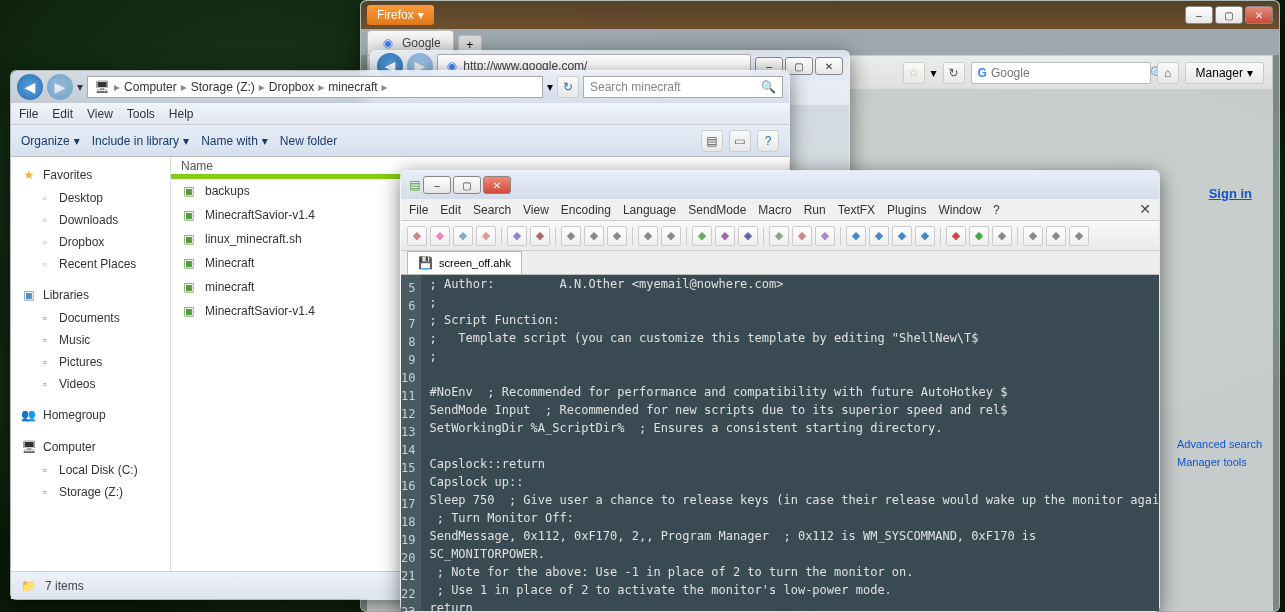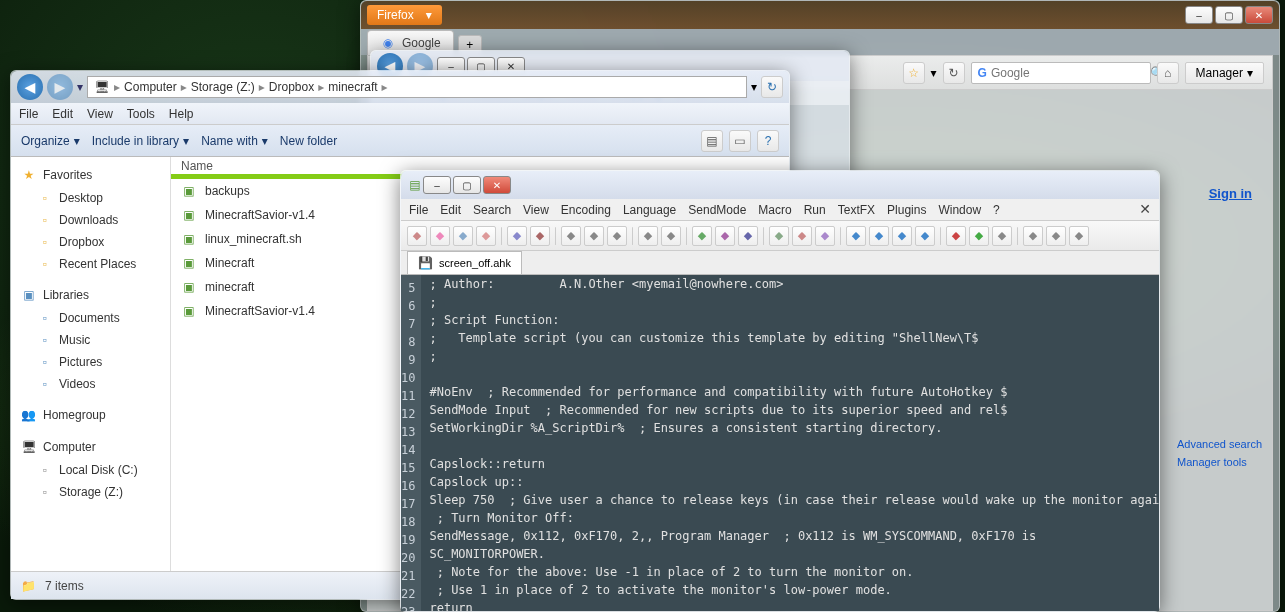--- a/index.html
+++ b/index.html
@@ -10,21 +10,21 @@
 .window { position: absolute; background: rgba(220,230,240,0.55); border: 1px solid rgba(255,255,255,0.4); border-radius: 6px; box-shadow: 0 4px 20px rgba(0,0,0,0.5); backdrop-filter: blur(2px); }
 .titlebar { height: 28px; display: flex; align-items: center; padding: 0 6px; background: linear-gradient(#dde6f0cc, #c8d4e4cc); border-radius: 6px 6px 0 0; font-size: 12px; color: #333; }
 .titlebar .title { flex: 1; white-space: nowrap; overflow: hidden; }
 .window-controls { display: flex; gap: 2px; }
 .wbtn { width: 28px; height: 18px; border: 1px solid #888; border-radius: 3px; background: linear-gradient(#fdfdfd,#e6e6e6); display:flex; align-items:center; justify-content:center; font-size:10px; color:#333; }
 .wbtn.close { background: linear-gradient(#e98a7a,#c94a3a); color:#fff; }
 
 
 .ff { left: 360px; top: 0; width: 920px; height: 612px; z-index: 1; }
 .ff-top { height: 28px; background: linear-gradient(#4a3010cc, #6a4018cc); display:flex; align-items:center; padding:0 6px; border-radius:6px 6px 0 0; }
-.ff-btn { background: linear-gradient(#ff9a3a,#e07818); color:#fff; padding:3px 10px; border-radius:3px; font-size:12px; display:flex; align-items:center; gap:12px;}
+.ff-btn { background: linear-gradient(#ff9a3a,#e07818); color:#fff; padding:3px 10px; border-radius:3px; font-size:12px; display:flex; align-items:center; gap:4px;}
 .ff .window-controls { margin-left:auto; }
 .ff-tabs { height: 26px; background: rgba(180,190,200,0.6); display:flex; align-items:flex-end; padding: 0 6px;}
 .ff-tab { background: linear-gradient(#f8f8f8,#e8e8e8); border:1px solid #bbb; border-bottom:none; border-radius:4px 4px 0 0; padding:4px 12px; font-size:12px; color:#444; display:flex; align-items:center; gap:6px; margin-right:4px;}
 .ff-newtab { width:24px; height:20px; background:#ddd; border:1px solid #bbb; border-radius:3px; display:flex;align-items:center;justify-content:center;}
 .ff-content { position:absolute; top:54px; bottom:0; left:6px; right:6px; background: rgba(248,248,248,0.6); border:1px solid #ccc; }
 .ff-toolbar { height: 34px; background: linear-gradient(#f4f4f4cc,#e4e4e4cc); border-bottom:1px solid #ccc; display:flex; align-items:center; padding:0 8px; gap:6px;}
 .ff-search { width:180px; display:flex; align-items:center; gap:4px; background:#fff; border:1px solid #bbb; border-radius:2px; padding:2px 6px; }
 .iconbtn { width:22px; height:22px; background:linear-gradient(#fafafa,#e8e8e8); border:1px solid #ccc; border-radius:3px; display:flex;align-items:center;justify-content:center; font-size:12px; color:#555;}
 .ff-page { position:absolute; top:90px; bottom:0; left:0; right:0; color:#555; }
 .signin { position:absolute; right:20px; top:40px; color:#1155cc; font-weight:bold; font-size:13px; text-decoration:underline;}
@@ -130,20 +130,21 @@
         <div>Manager tools</div>
       </div>
     </div>
   </div>
 </div>
 
 <div class="window ie">
   <div class="ie-addr">
     <div class="navbtn">◀</div>
     <div class="navbtn" style="opacity:.5">▶</div>
+    <div class="addr-input"><span class="ico" style="color:#4285f4">◉</span> <span>http://www.google.com/</span></div>
     <div class="window-controls">
       <div class="wbtn">–</div>
       <div class="wbtn">▢</div>
       <div class="wbtn">✕</div>
     </div>
   </div>
   <div class="ie-links" id="ie-links">
       <span>Web</span>
       <span>Images</span>
       <span>Videos</span>
@@ -167,20 +168,24 @@
         <span class="sep">▸</span>
         <span>Storage (Z:)</span>
         <span class="sep">▸</span>
         <span>Dropbox</span>
         <span class="sep">▸</span>
         <span>minecraft</span>
         <span class="sep">▸</span>
       </div>
     <span>▾</span>
     <div class="iconbtn" style="color:#2a70b0">↻</div>
+    <div class="search-box">
+        <span>Search minecraft</span>
+        <span style="margin-left:auto">🔍</span>
+      </div>
   </div>
   <div class="menubar" id="exp-menu">
       <span>File</span>
       <span>Edit</span>
       <span>View</span>
       <span>Tools</span>
       <span>Help</span>
     </div>
   <div class="exp-toolbar">
     <span class="tbtn"><span>Organize</span> ▾</span>

